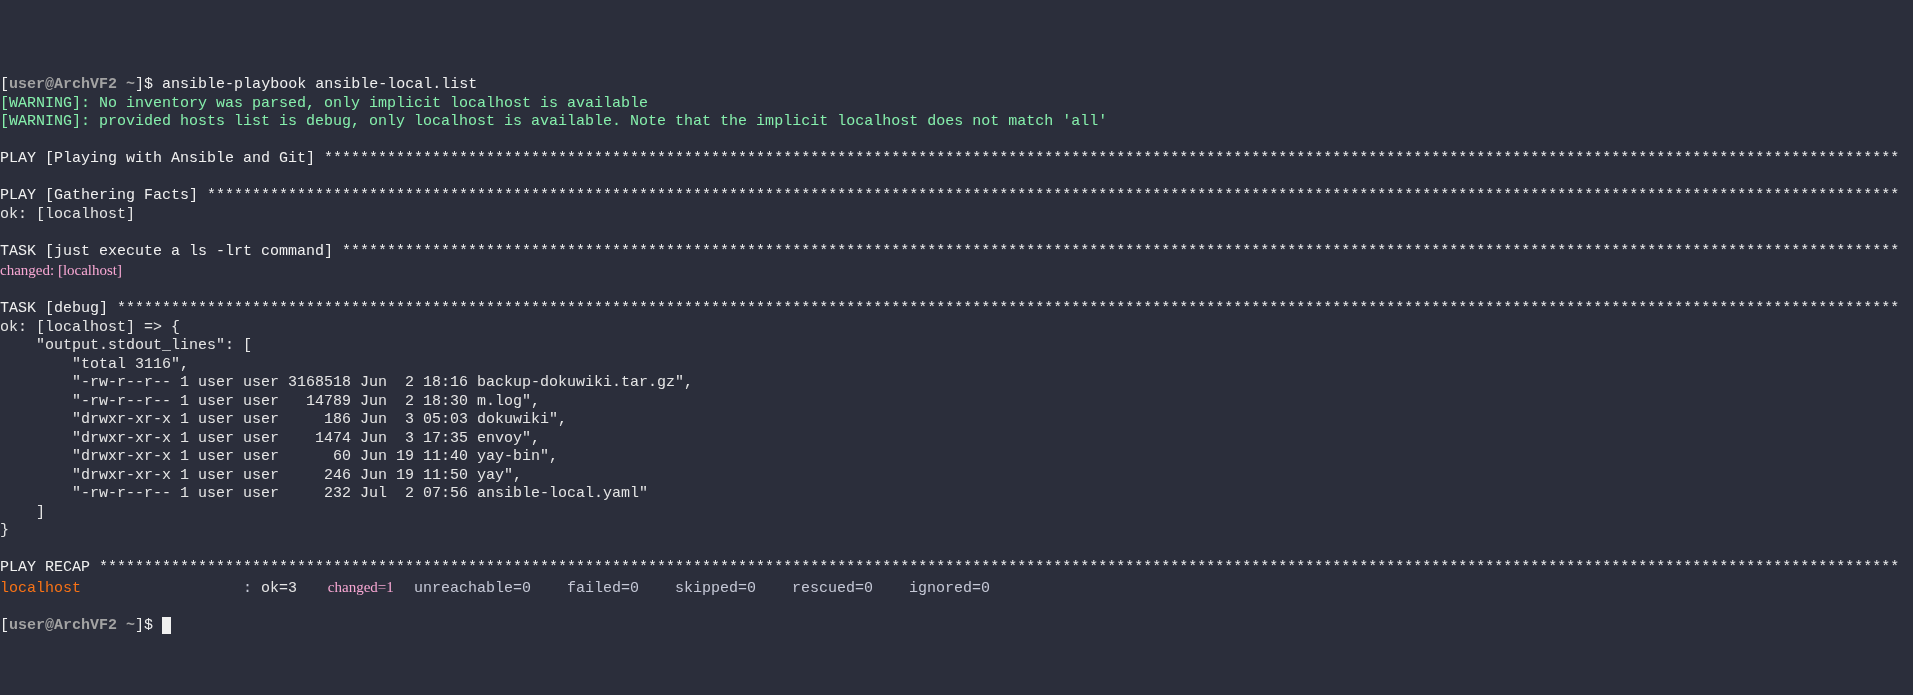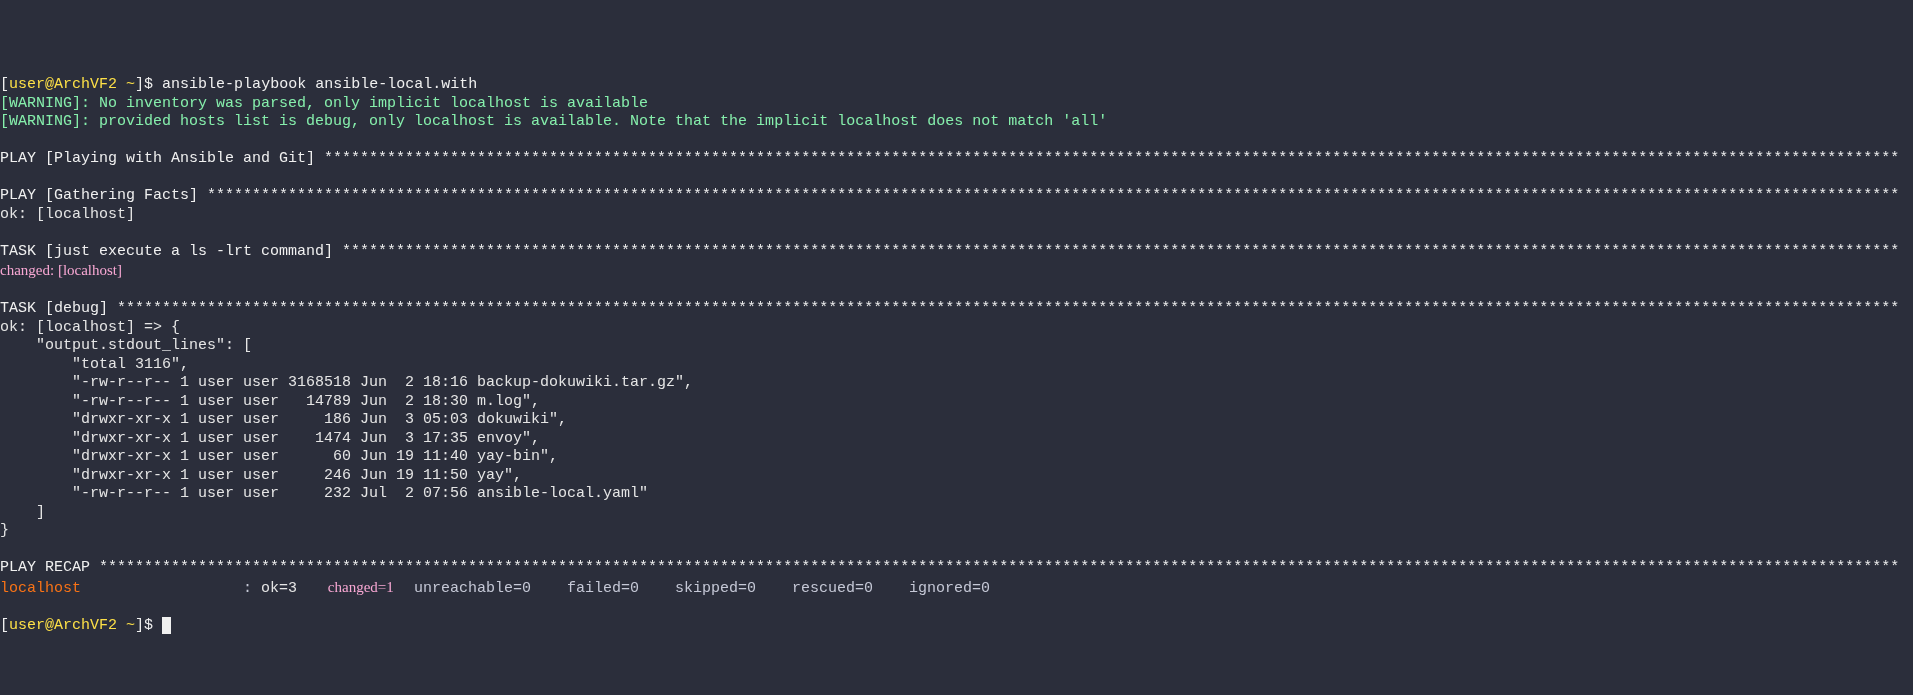--- a/index.html
+++ b/index.html
@@ -9,21 +9,21 @@
     font-size: 15px;
     line-height: 18.5px;
     color: #c5c8d6;
     white-space: pre;
     overflow: hidden;
     width: 1913px;
     height: 695px;
     padding: 2px 0 0 0;
   }
   .prompt-bracket { color: #f0f0f0; }
-  .prompt-user { color: #fde047; }
+  .prompt-user { color: #a3a3a3; font-weight: bold; }
   .prompt-dollar { color: #f0f0f0; }
   .cmd { color: #f0f0f0; }
   .warning { color: #86efac; font-weight: 500; }
   .header-white { color: #f0f0f0; font-weight: 500; margin-top: 8px; }
   .ok-green { color: #e5e5e5; }
   .changed-yellow { color: #f9a8d4; font-family: Liberation Serif, serif; }
   .recap-host { color: #f97316; }
   .recap-default { color: #c5c8d6; }
   .cursor {
     display: inline-block;
@@ -31,21 +31,21 @@
     height: 17px;
     background: #f0f0f0;
     vertical-align: text-bottom;
   }
 </style>
 </head>
 <body>
 
 
 
-<div><span><span class="prompt-bracket">[</span><span class="prompt-user">user</span><span class="prompt-user">@</span><span class="prompt-user">ArchVF2</span><span class="prompt-user"> ~</span><span class="prompt-bracket">]</span><span class="prompt-dollar">$ </span><span class="cmd">ansible-playbook ansible-local.with</span></span>
+<div><span><span class="prompt-bracket">[</span><span class="prompt-user">user</span><span class="prompt-user">@</span><span class="prompt-user">ArchVF2</span><span class="prompt-user"> ~</span><span class="prompt-bracket">]</span><span class="prompt-dollar">$ </span><span class="cmd">ansible-playbook ansible-local.list</span></span>
 <span class="warning">[WARNING]: No inventory was parsed, only implicit localhost is available</span>
 <span class="warning">[WARNING]: provided hosts list is debug, only localhost is available. Note that the implicit localhost does not match 'all'</span>
 <span></span>
 <span class="header-white">PLAY [Playing with Ansible and Git] *******************************************************************************************************************************************************************************</span>
 <span></span>
 <span class="header-white">PLAY [Gathering Facts] ********************************************************************************************************************************************************************************************</span>
 <span class="ok-green">ok: [localhost]</span>
 <span></span>
 <span class="header-white">TASK [just execute a ls -lrt command] *****************************************************************************************************************************************************************************</span>
 <span class="changed-yellow">changed: [localhost]</span>

